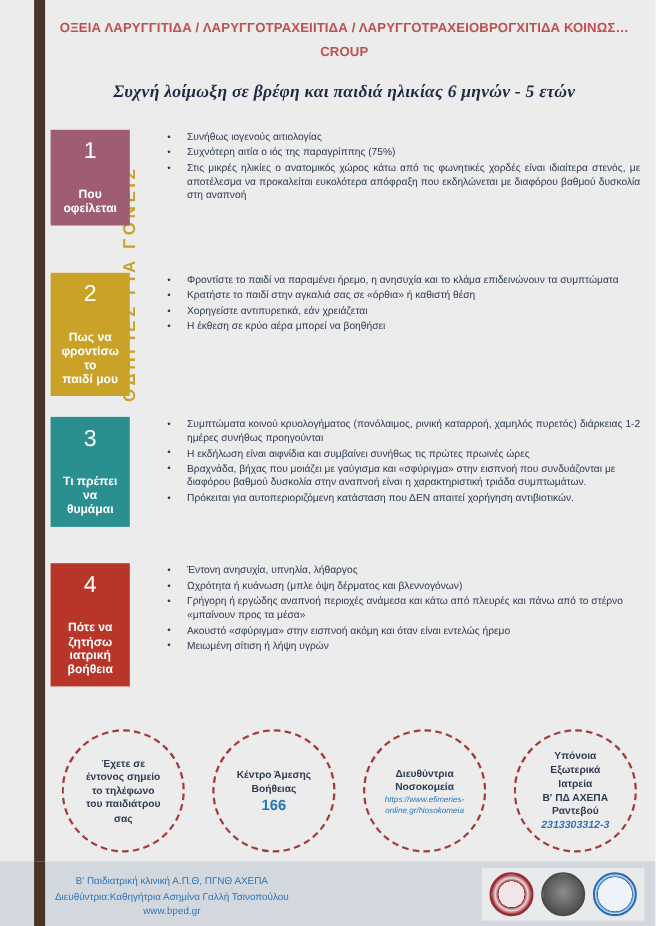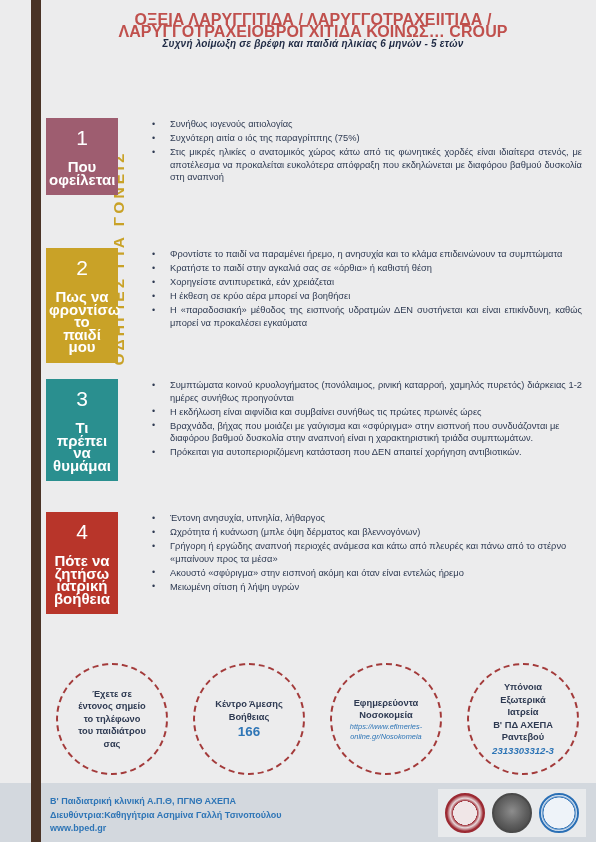--- a/index.html
+++ b/index.html
@@ -46,31 +46,33 @@
   
   #header {
     position: absolute;
     left: 46px;
     top: 14px;
     width: 534px;
     text-align: center;
   }
   #title {
     color: #c0504d;
+    font-size: 12px;
+    font-weight: bold;
+    line-height: 22px;
+    letter-spacing: 0.1px;
+  }
+  #subtitle {
+    margin-top: 17px;
+    color: #1f2a44;
     font-size: 16px;
-    font-weight: bold;
-    line-height: 12px;
-    letter-spacing: 0.1px;
-  }
-  #subtitle {
-    color: #1f2a44;
-    font-size: 10px;
     font-weight: bold;
     font-style: italic;
     letter-spacing: 0.2px;
+    font-family: Liberation Serif, serif;
   }
 
   
   .section {
     position: absolute;
     left: 46px;
     width: 536px;
     display: flex;
     align-items: flex-start;
   }
@@ -81,24 +83,24 @@
     text-align: center;
     box-sizing: border-box;
     padding: 7px 3px 9px 3px;
   }
   .numbox .num {
     font-size: 21px;
     font-weight: normal;
     line-height: 26px;
   }
   .numbox .cap {
-    font-size: 15px;
+    font-size: 11px;
     font-weight: bold;
     line-height: 12.6px;
-    margin-top: 10px;
+    margin-top: 20px;
   }
   .bullets {
     flex: 1 1 auto;
     padding-left: 33px;
     box-sizing: border-box;
   }
   .bullets ul {
     margin: 0;
     padding: 0;
     list-style: none;
@@ -192,22 +194,23 @@
     width: 10px;
     height: 59px;
     background: #4a3326;
   }
   #footer-text {
     position: absolute;
     left: 50px;
     top: 12px;
     color: #2e75b6;
     font-size: 9px;
-    font-weight: bold;
+    font-weight: normal;
     line-height: 13.5px;
+    text-align: center;
   }
   #logos {
     position: absolute;
     left: 438px;
     top: 789px;
     width: 148px;
     height: 48px;
     background: #e8eaec;
     display: flex;
     align-items: center;
@@ -262,21 +265,20 @@
         <div>φροντίσω το</div>
         <div>παιδί μου</div>
       </div>
     </div>
     <div class="bullets">
       <ul>
         <li>Φροντίστε το παιδί να παραμένει ήρεμο, η ανησυχία και το κλάμα επιδεινώνουν τα συμπτώματα</li>
         <li class="nojust">Κρατήστε το παιδί στην αγκαλιά σας σε «όρθια» ή καθιστή θέση</li>
         <li class="nojust">Χορηγείστε αντιπυρετικά, εάν χρειάζεται</li>
         <li class="nojust">Η έκθεση σε κρύο αέρα μπορεί να βοηθήσει</li>
-        <li>Η «παραδοσιακή» μέθοδος της εισπνοής υδρατμών ΔΕΝ συστήνεται και είναι επικίνδυνη, καθώς μπορεί να προκαλέσει εγκαύματα</li>
       </ul>
     </div>
   </div>
 
   <div class="section" style="top:379px;">
     <div class="numbox" style="background:#2a8f8f;">
       <div class="num">3</div>
       <div class="cap">
         <div>Τι πρέπει</div>
         <div>να</div>
@@ -329,21 +331,21 @@
     <div class="circle" style="left:137px;justify-content:center;">
       <div class="inner">
         <div class="ct">Κέντρο Άμεσης</div>
         <div class="ct">Βοήθειας</div>
         <div class="cnum">166</div>
       </div>
     </div>
 
     <div class="circle" style="left:274px;">
       <div class="inner">
-        <div class="ct">Εφημερεύοντα</div>
+        <div class="ct">Διευθύντρια</div>
         <div class="ct">Νοσοκομεία</div>
         <div class="curl">https://www.efimeries-online.gr/Nosokomeia</div>
       </div>
     </div>
 
     <div class="circle" style="left:411px;">
       <div class="inner">
         <div class="ct">Υπόνοια</div>
         <div class="ct">Εξωτερικά</div>
         <div class="ct">Ιατρεία</div>

